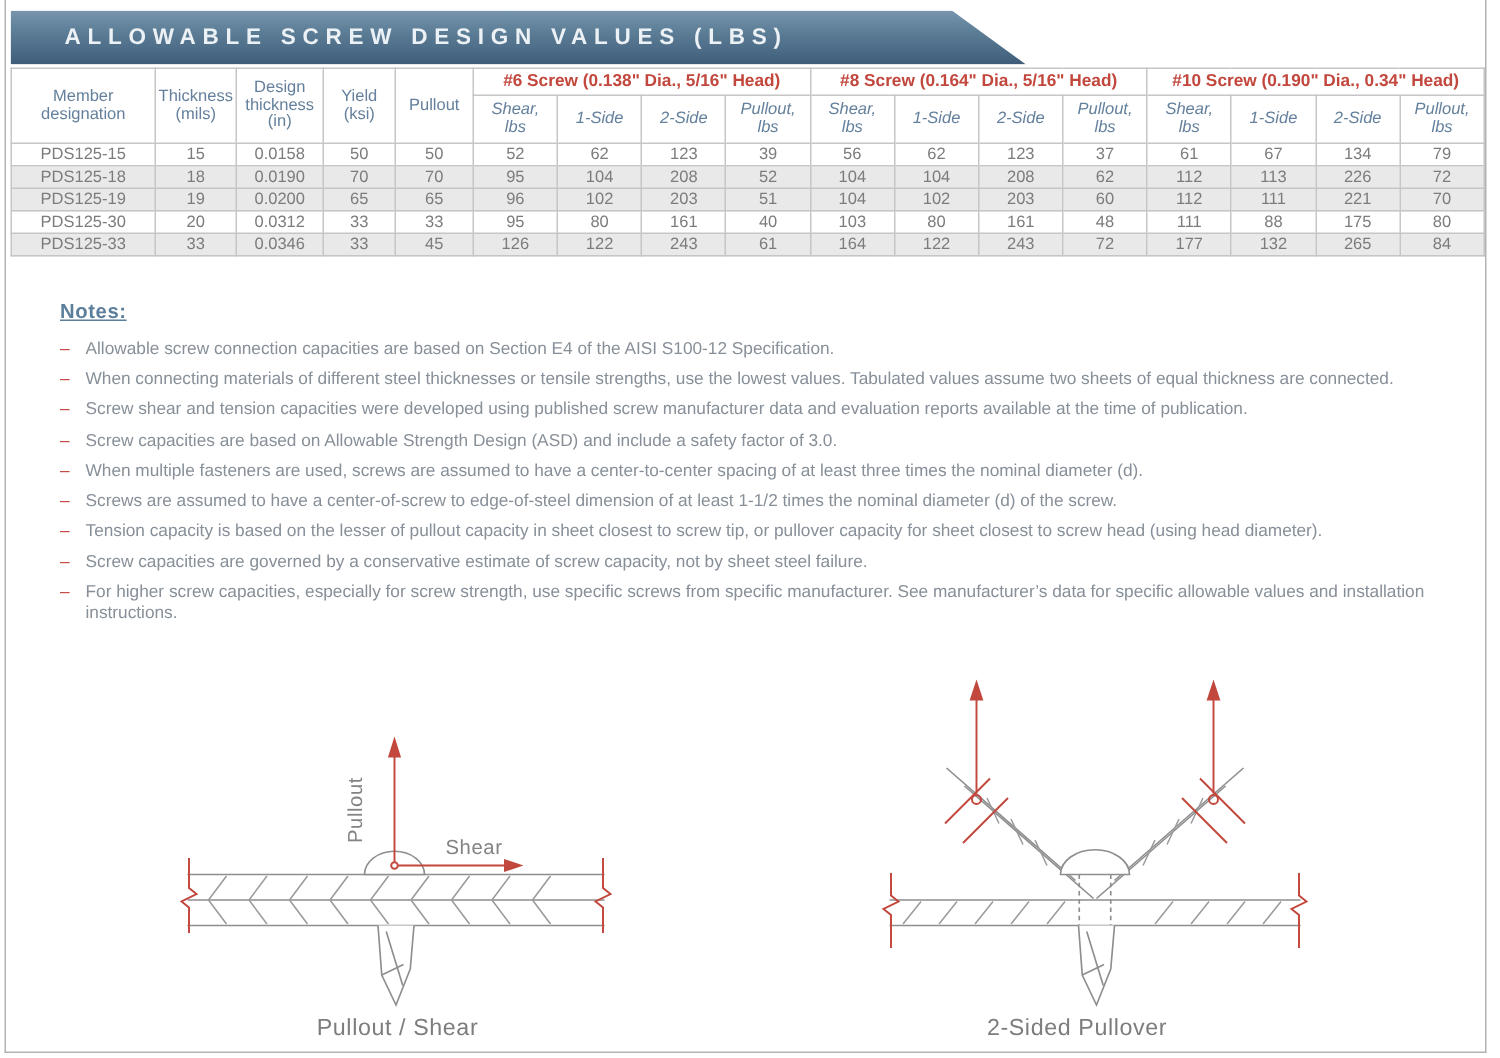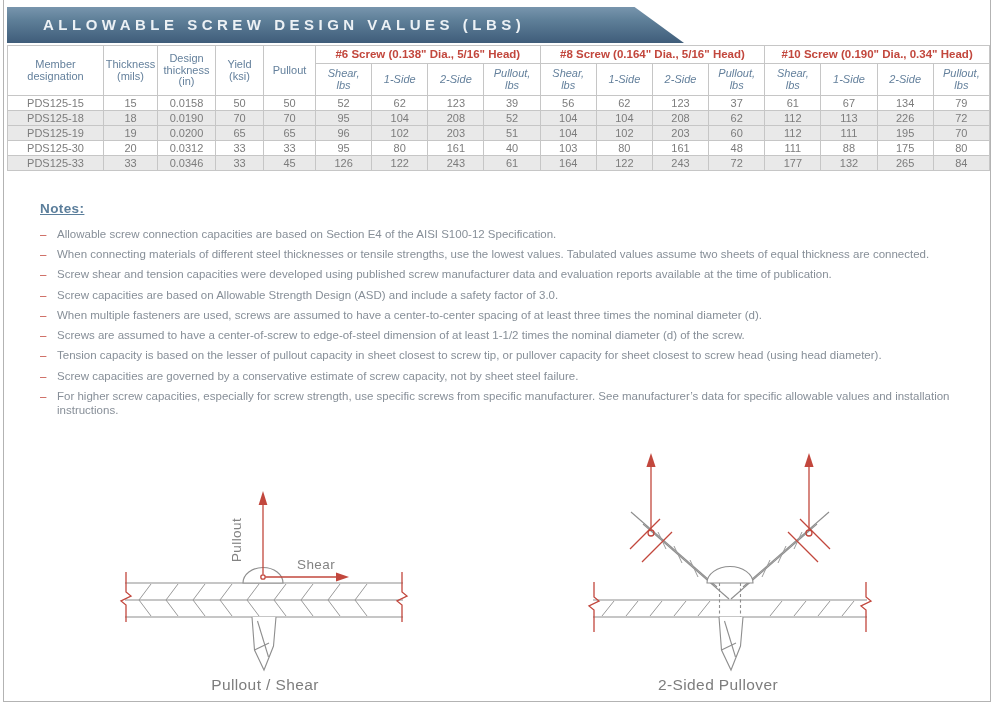--- a/index.html
+++ b/index.html
@@ -172,21 +172,21 @@
           <td>96</td>
           <td>102</td>
           <td>203</td>
           <td>51</td>
           <td>104</td>
           <td>102</td>
           <td>203</td>
           <td>60</td>
           <td>112</td>
           <td>111</td>
-          <td>195</td>
+          <td>221</td>
           <td>70</td>
         </tr>
         <tr>
           <td>PDS125-30</td>
           <td>20</td>
           <td>0.0312</td>
           <td>33</td>
           <td>33</td>
           <td>95</td>
           <td>80</td>

